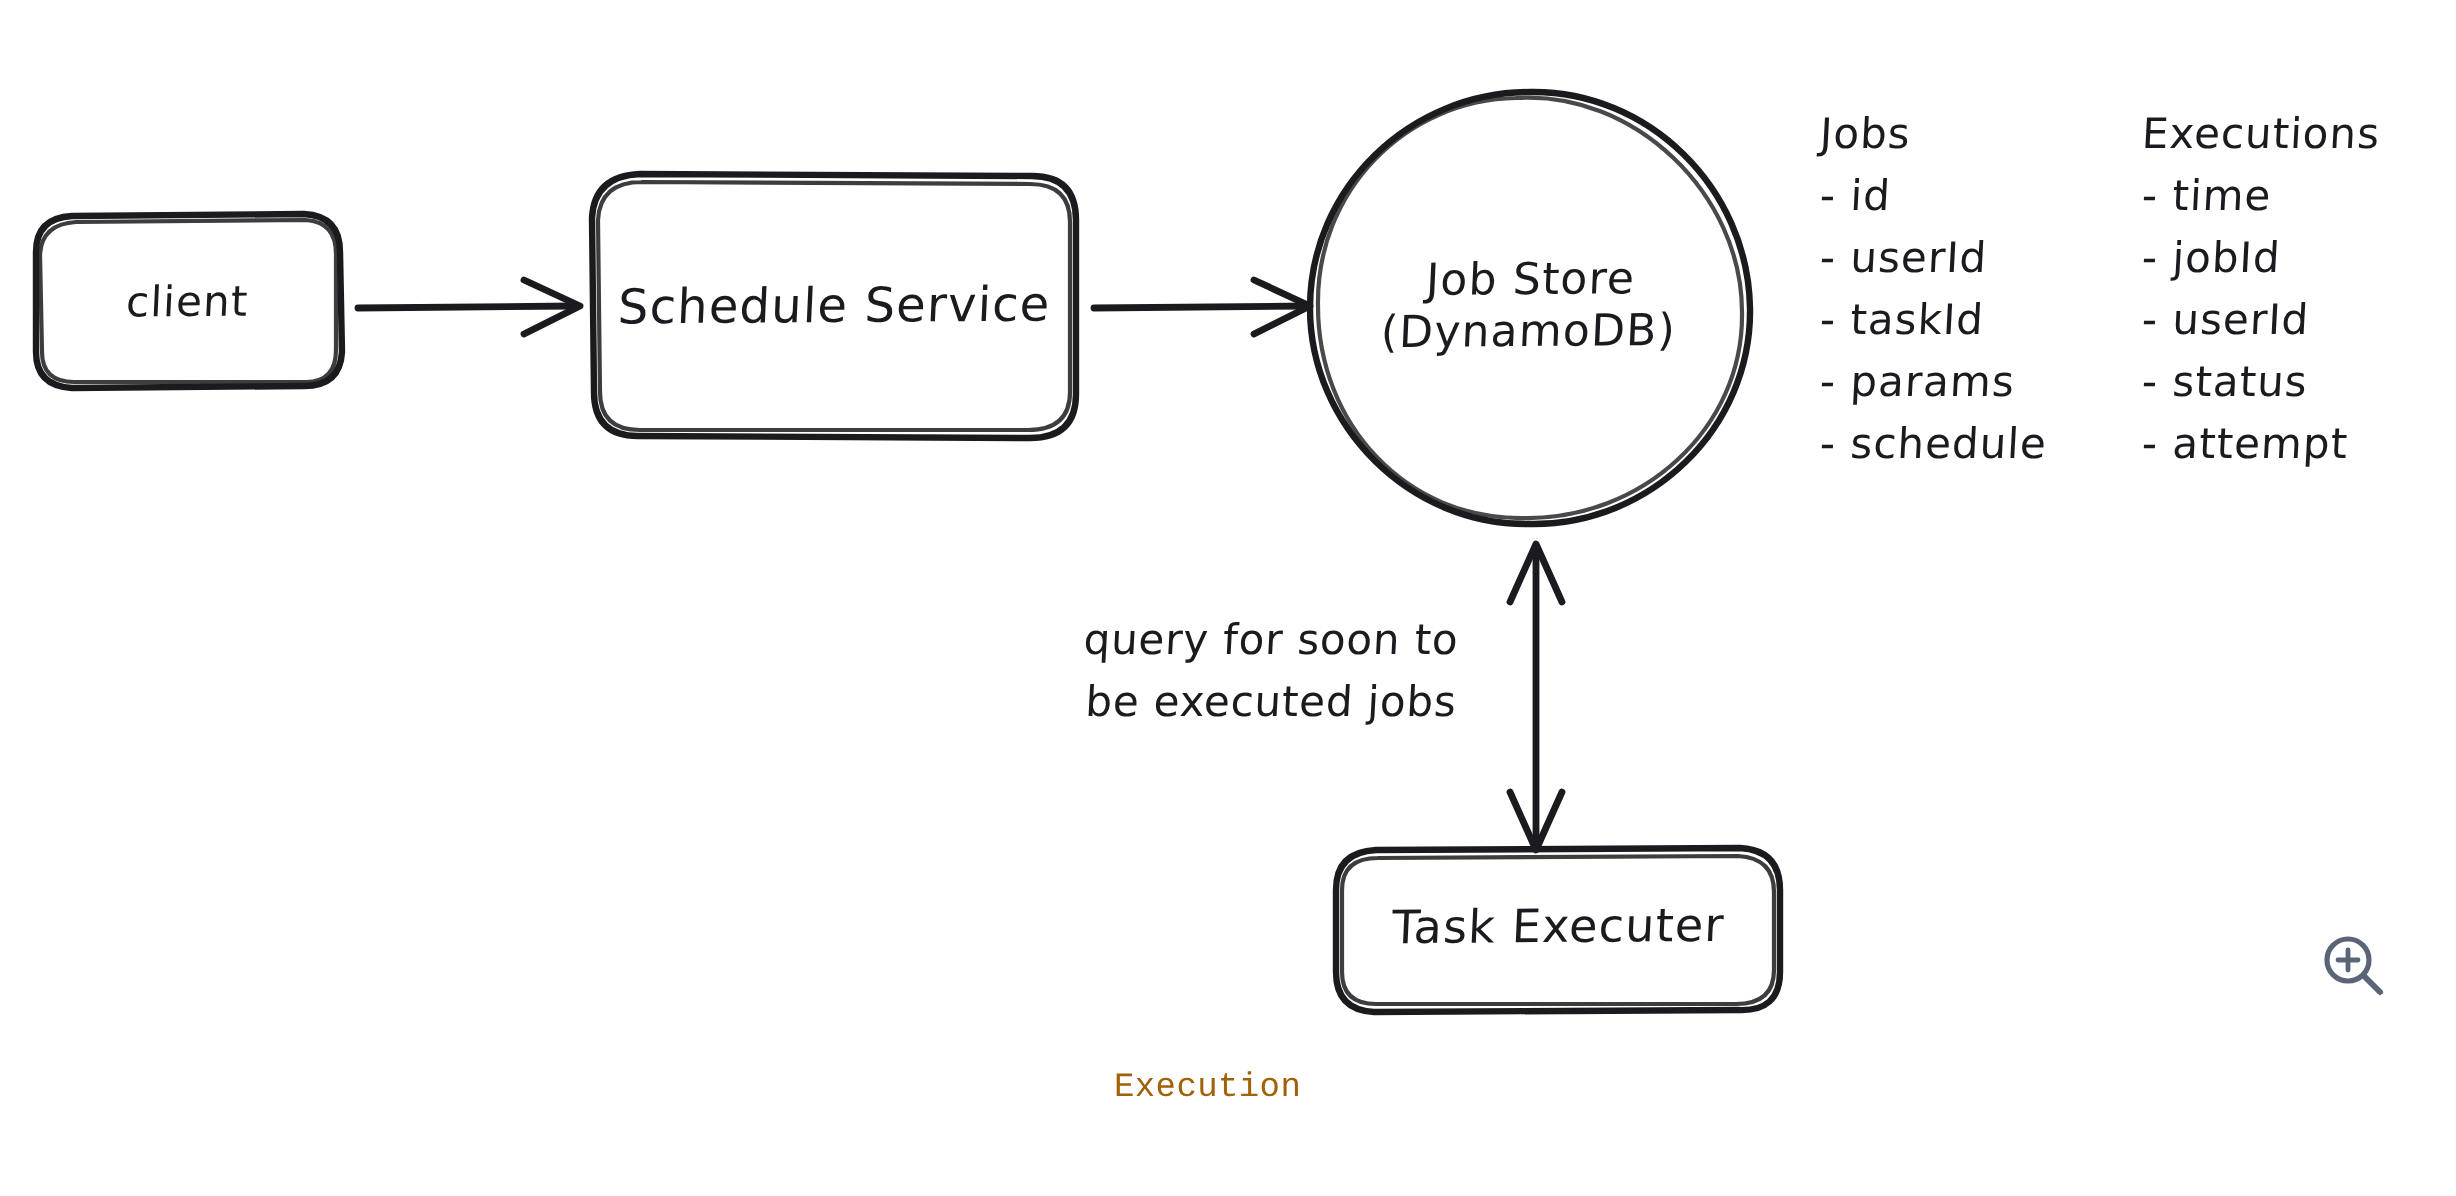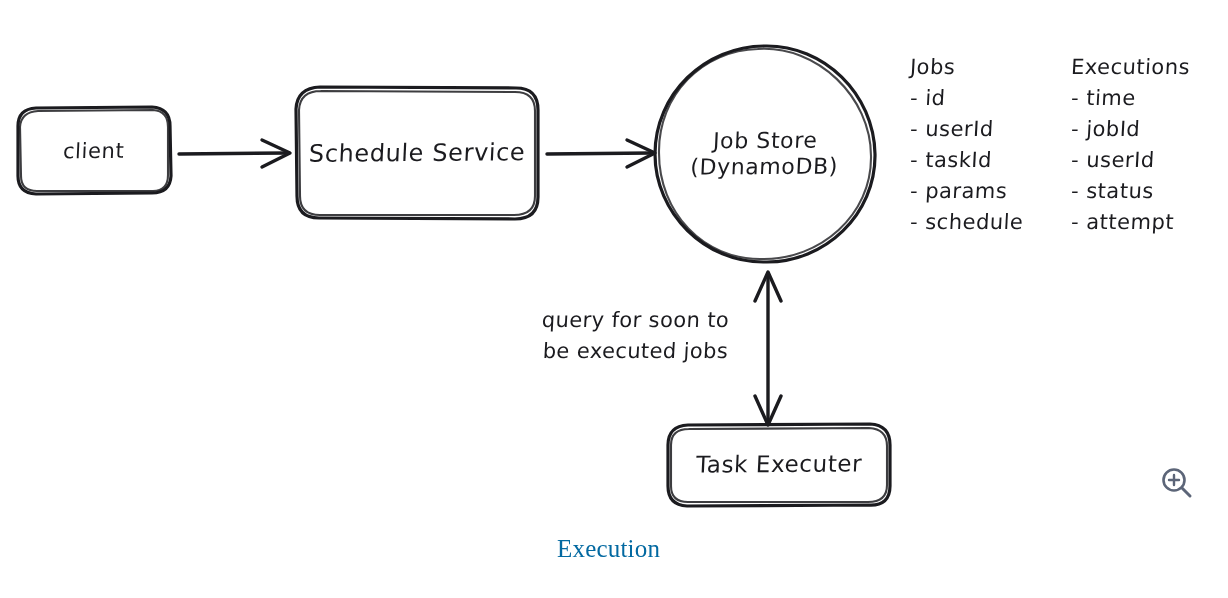--- a/index.html
+++ b/index.html
@@ -90,23 +90,23 @@
     letter-spacing: 0.4px;
     user-select: none;
   }
   #edge-label-query span { display: block; transform: skewX(-3deg); }
 
   
   #caption-execution {
     position: absolute;
     left: 557px;
     top: 535px;
-    color: #0369a1;
-    font-family: Liberation Serif, serif;
-    font-size: 25px;
+    color: #a16207;
+    font-family: Liberation Mono, monospace;
+    font-size: 17px;
     letter-spacing: 0.2px;
     user-select: none;
   }
 
   
   #zoom-in-control {
     position: absolute;
     left: 1156px;
     top: 462px;
     width: 42px;

